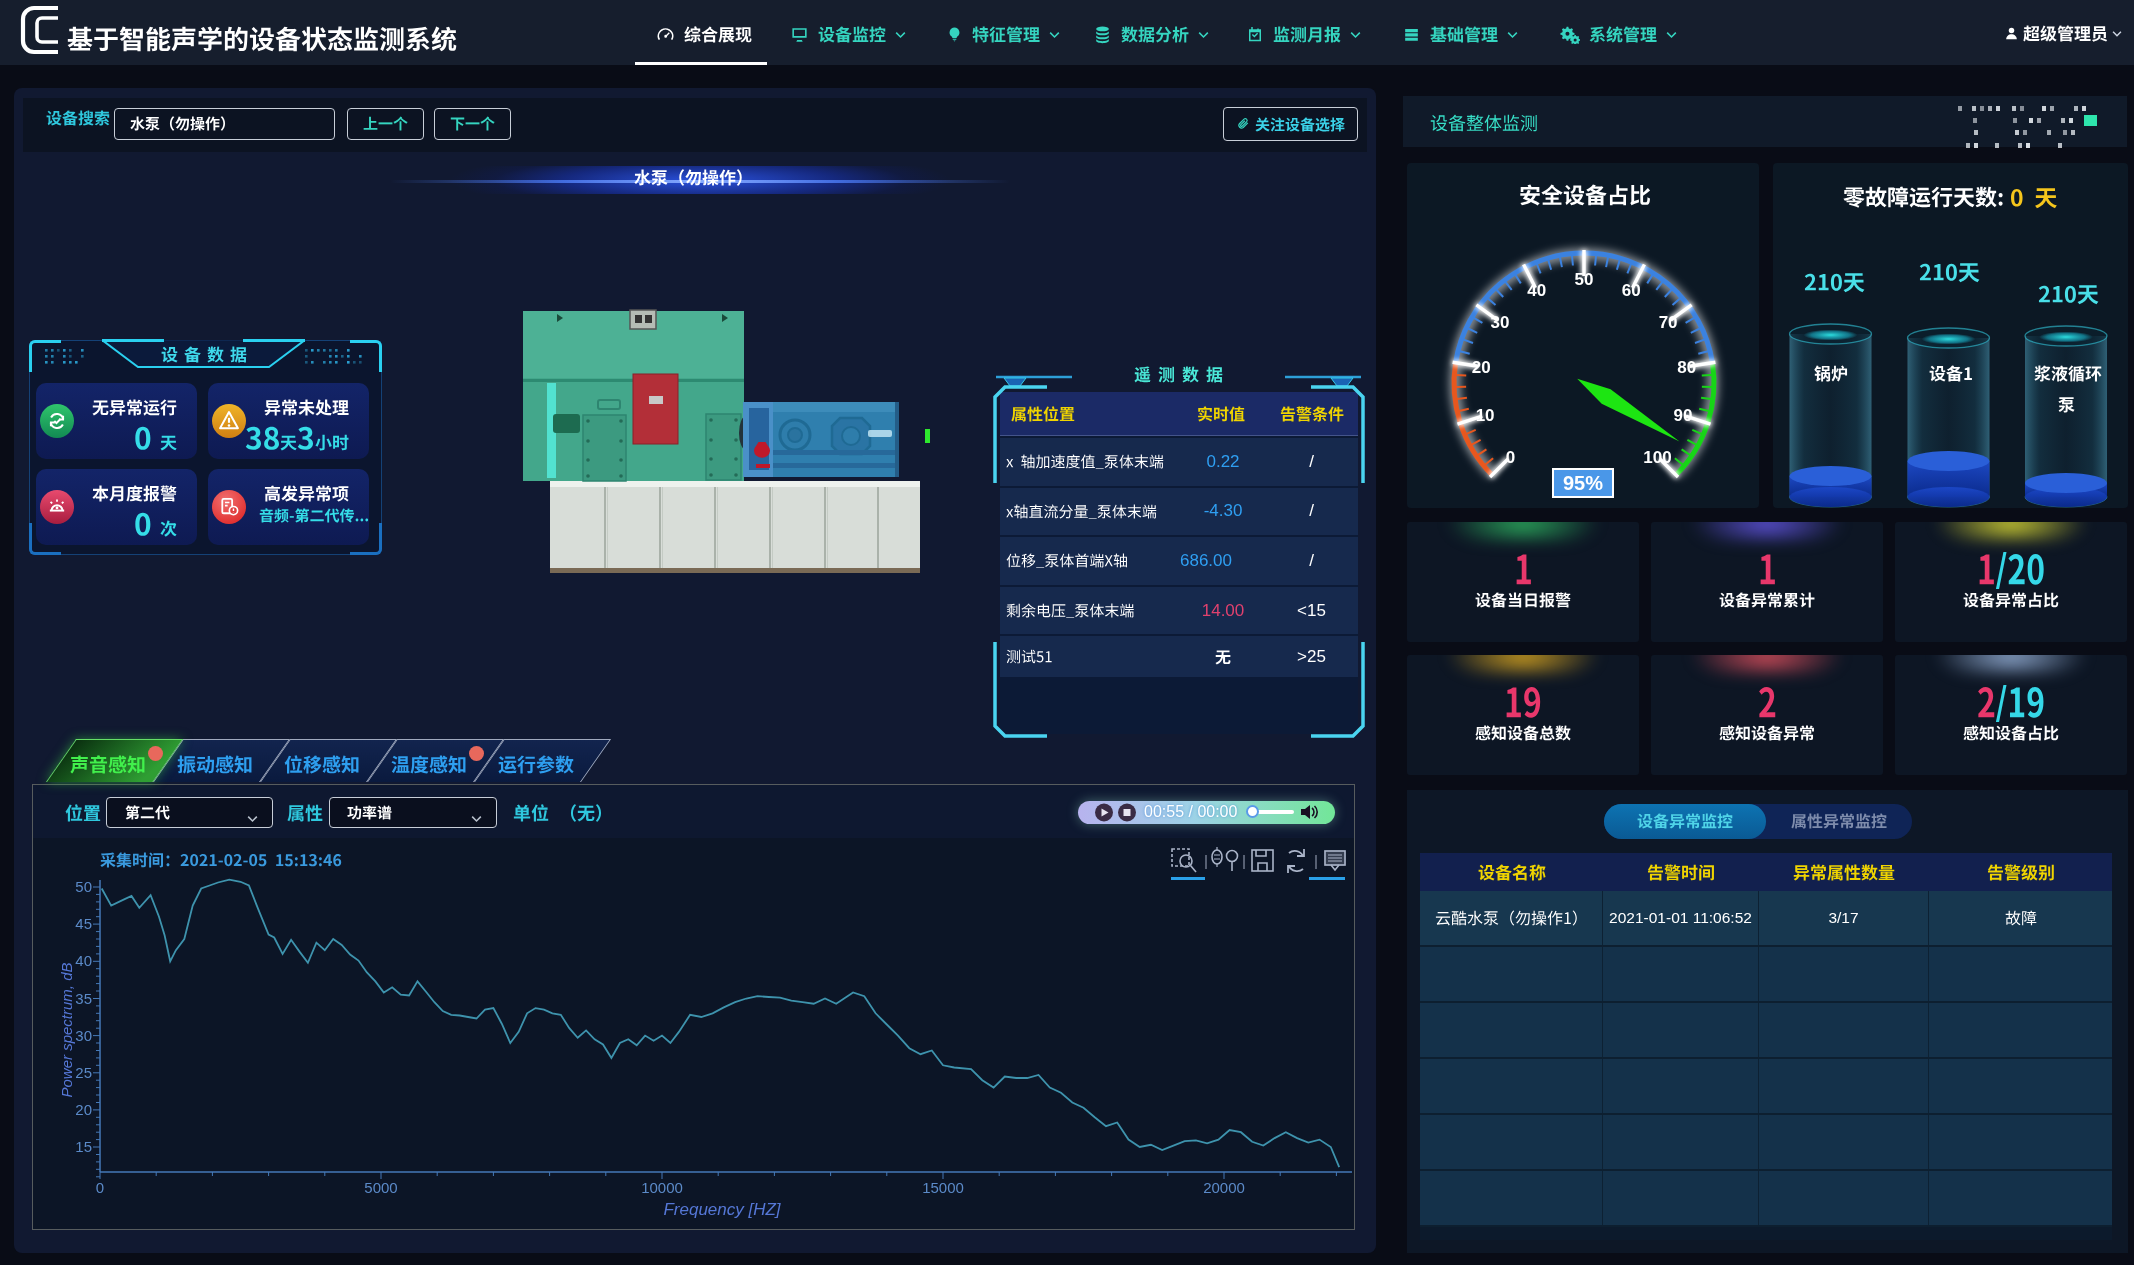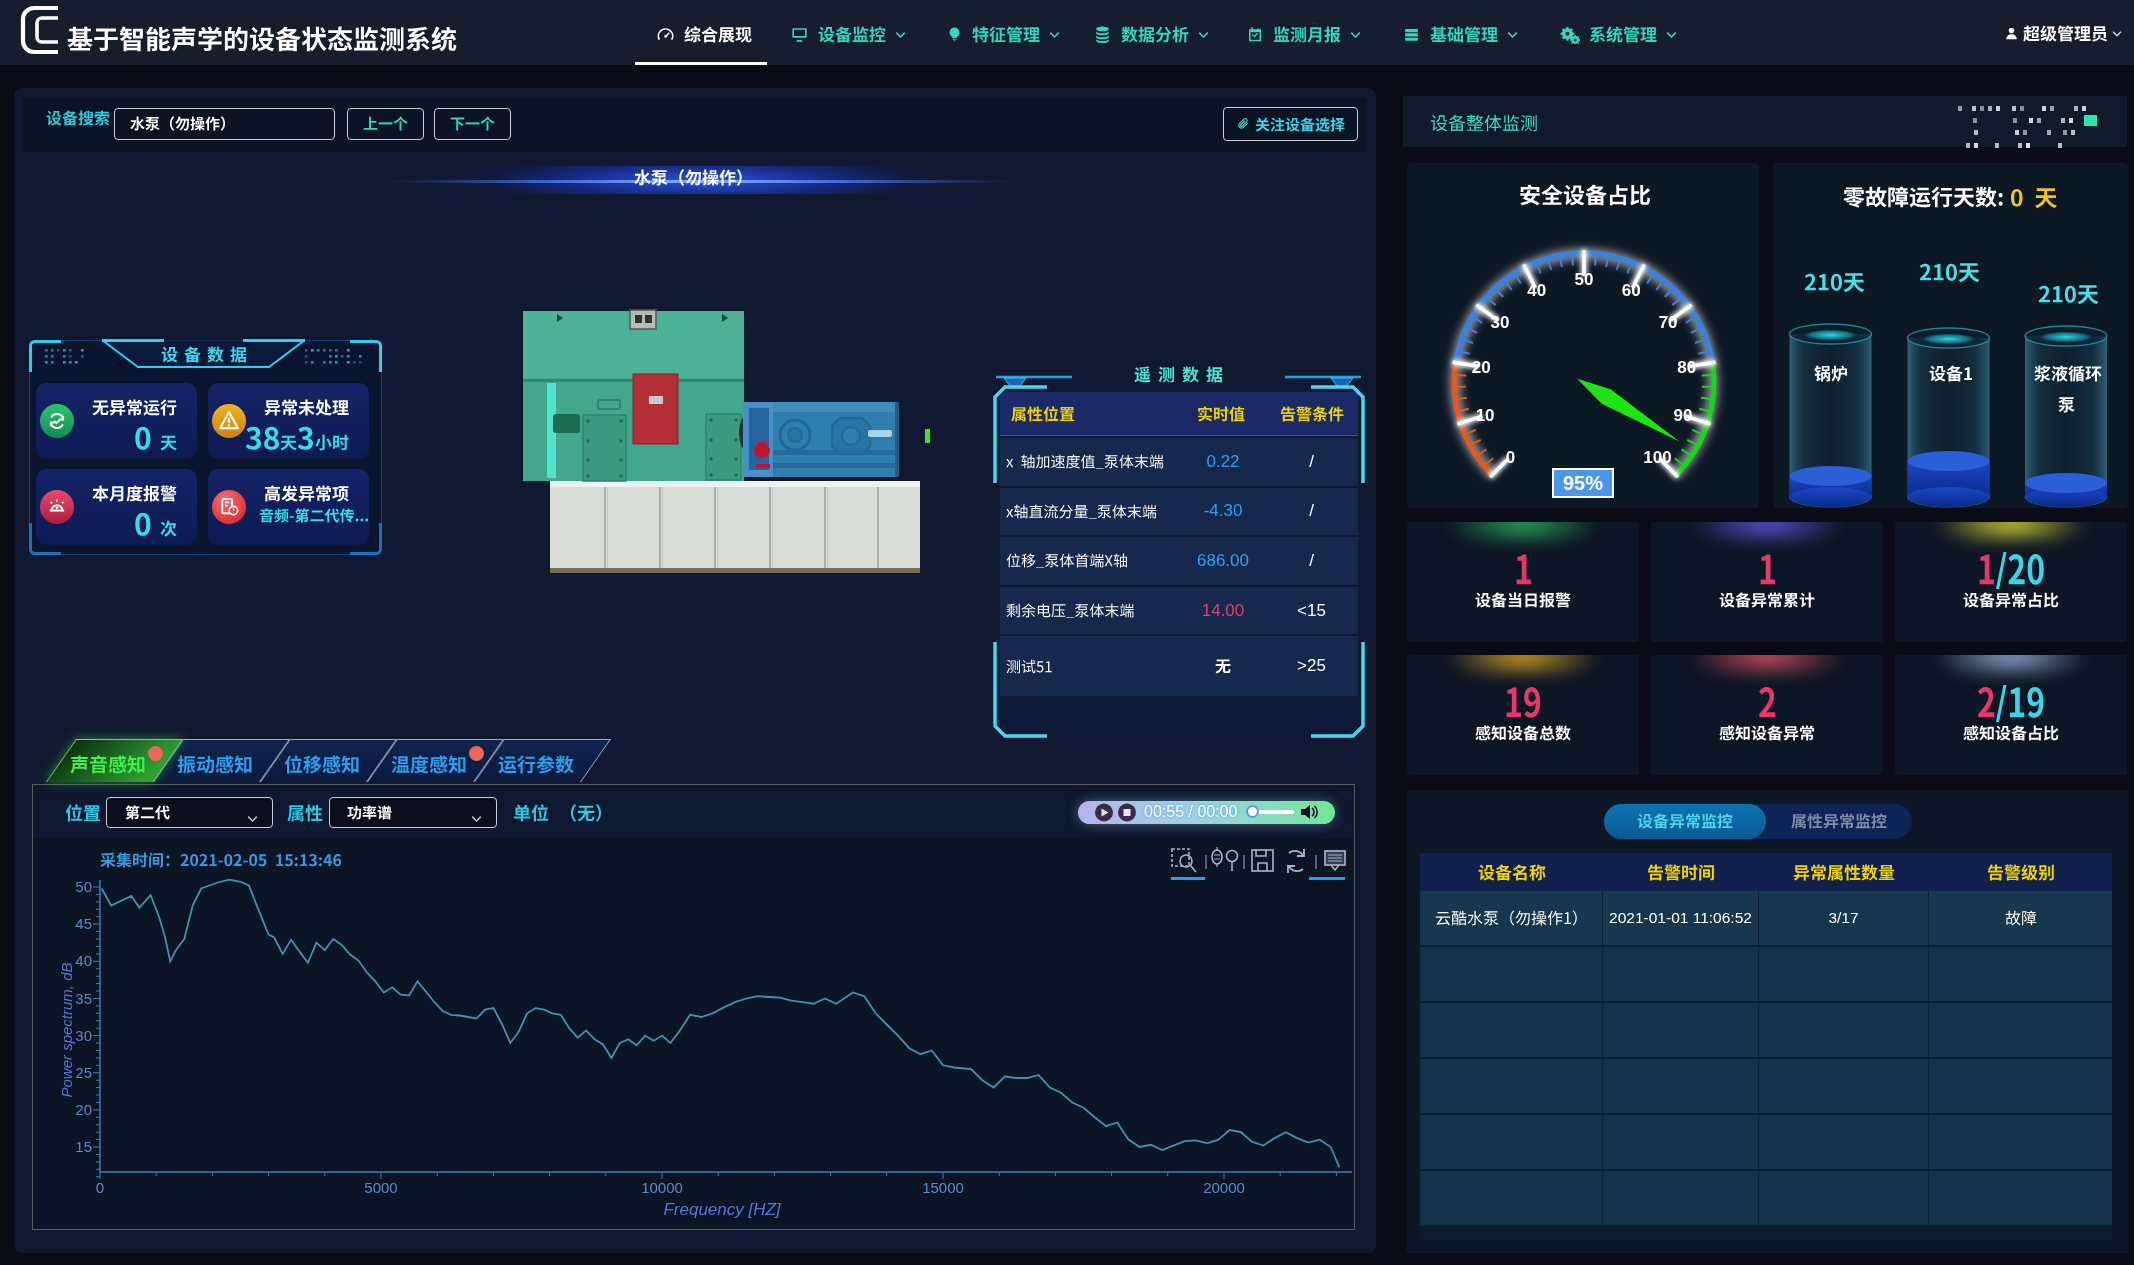--- a/index.html
+++ b/index.html
@@ -654,21 +654,21 @@
               <use href="#q95" x="2000"></use>
               <use href="#q96" x="2559"></use>
               <use href="#q97" x="3559"></use>
               <use href="#q106" x="4559"></use>
               <use href="#q99" x="5559"></use>
               <use href="#q107" x="6559"></use>
               <use href="#q90" x="7132"></use>
             </g>
           </svg>
         </div>
-        <div style="width:86px;display:flex;justify-content:center">
+        <div style="width:86px;display:flex;justify-content:flex-start">
           <span style="font-family:'Liberation Sans';font-size:17px;color:#2f9ff2">686.00</span>
         </div>
         <div style="width:91px;display:flex;justify-content:center">
           <span style="font-family:'Liberation Sans';font-size:17px;color:#fff">/</span>
         </div>
       </div>
       <div style="display:flex;height:47.6px;background:#16294d;margin-top:2px;align-items:center">
         <div style="padding-left:6px;width:180px">
           <svg style="display:block;" width="128.4" height="15.0" viewBox="0 0 8559 1000" preserveAspectRatio="none">
             <g fill="#ffffff">
@@ -684,21 +684,21 @@
             </g>
           </svg>
         </div>
         <div style="width:86px;display:flex;justify-content:center">
           <span style="font-family:'Liberation Sans';font-size:17px;color:#e0416e">14.00</span>
         </div>
         <div style="width:91px;display:flex;justify-content:center">
           <span style="font-family:'Liberation Sans';font-size:17px;color:#fff">&lt;15</span>
         </div>
       </div>
-      <div style="display:flex;height:60px;background:#16294d;margin-top:2px;align-items:center">
+      <div style="display:flex;height:41px;background:#16294d;margin-top:2px;align-items:center">
         <div style="padding-left:6px;width:180px">
           <svg style="display:block;" width="46.6" height="15.0" viewBox="0 0 3110 1000" preserveAspectRatio="none">
             <g fill="#ffffff">
               <use href="#q112" x="0"></use>
               <use href="#q113" x="1000"></use>
               <use href="#q114" x="2000"></use>
               <use href="#q115" x="2555"></use>
             </g>
           </svg>
         </div>

